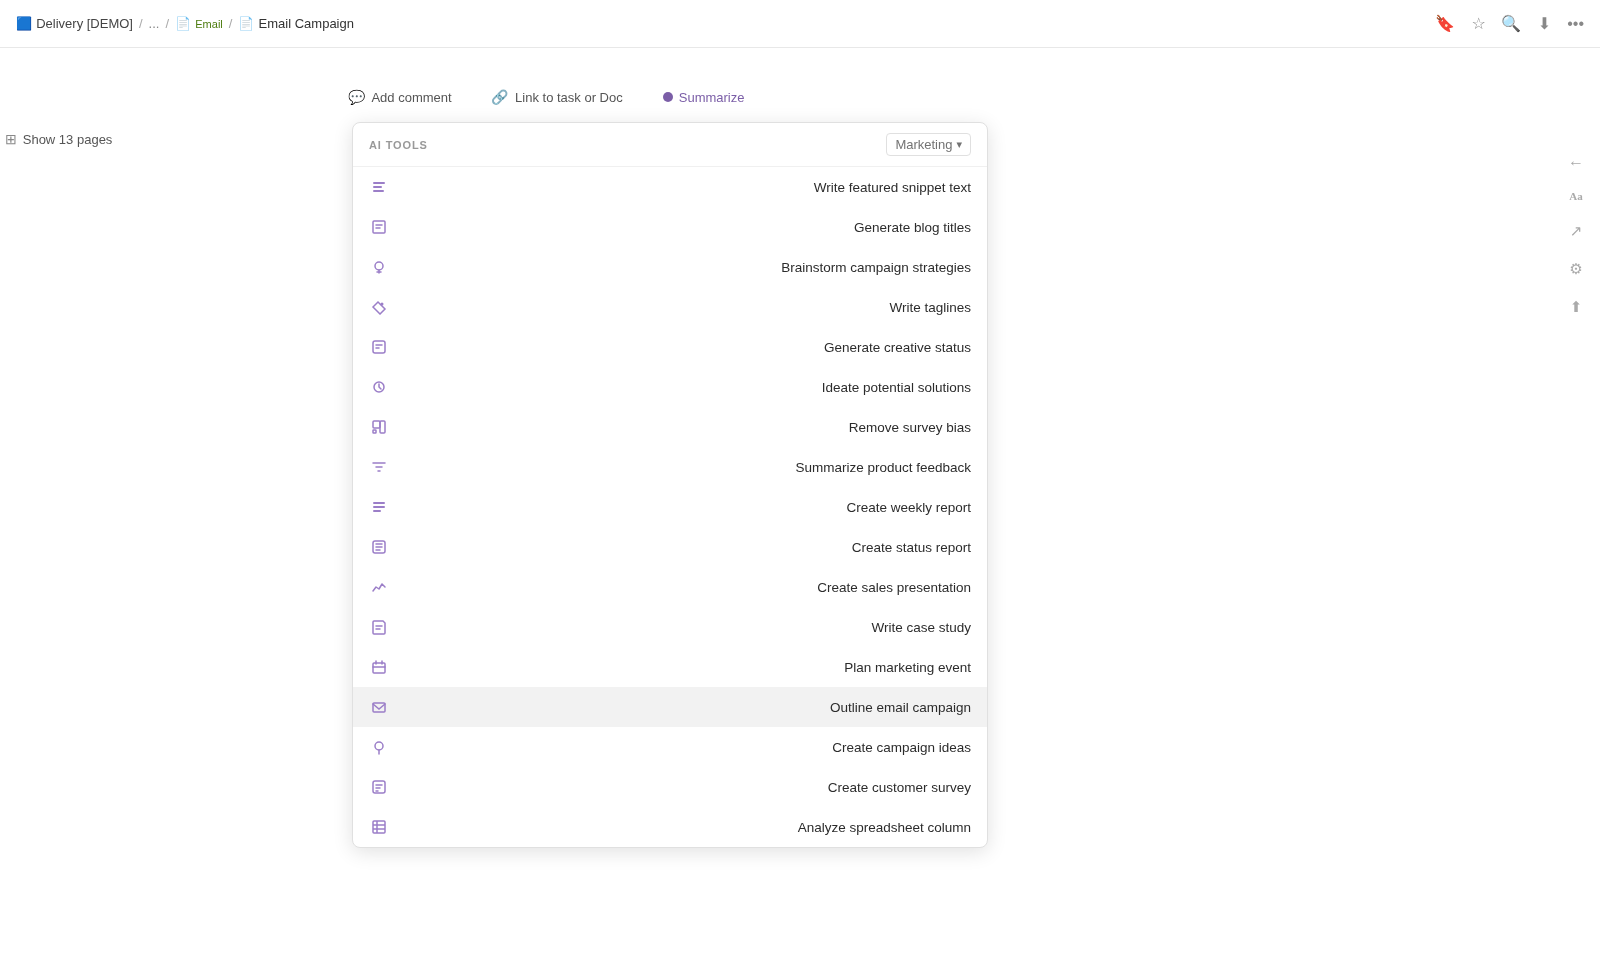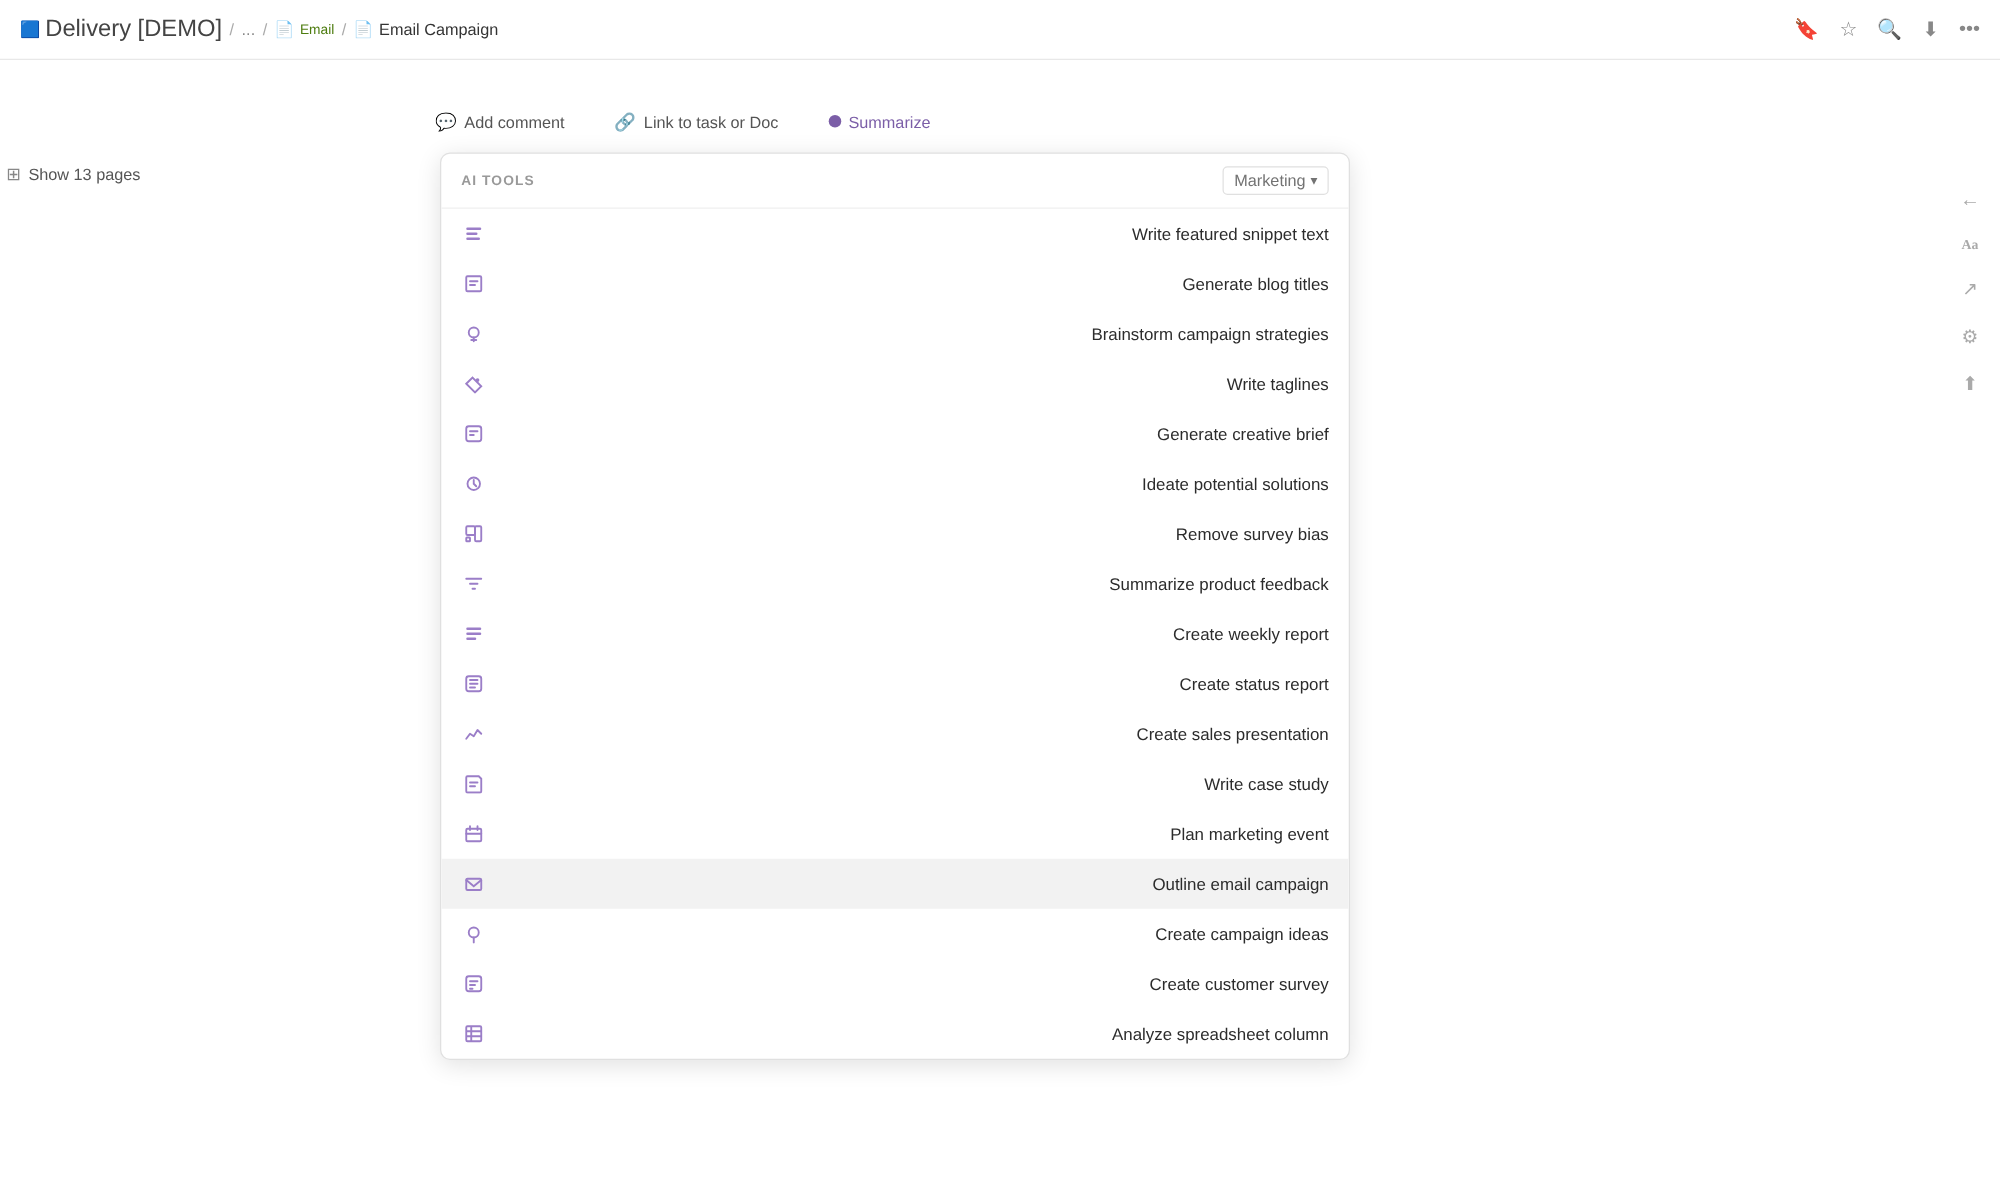--- a/index.html
+++ b/index.html
@@ -111,21 +111,21 @@
       border-radius: 50%;
       background: #7b5ea7;
       display: inline-block;
     }
 
     
     .ai-tools-dropdown {
       position: absolute;
       top: 122px;
       left: 352px;
-      width: 728px;
+      width: 636px;
       background: #fff;
       border: 1px solid #e0e0e0;
       border-radius: 8px;
       box-shadow: 0 4px 20px rgba(0,0,0,0.12);
       z-index: 100;
       overflow: hidden;
     }
 
     .ai-tools-header {
       display: flex;
@@ -187,21 +187,21 @@
       color: #2c2c2c;
     }
   </style>
 </head>
 <body>
 
 <div class="top-bar">
   <div class="breadcrumb">
     <span class="breadcrumb-item">
       <span style="color:#3b82f6;font-size:13px;">🟦</span>
-      <span style="font-size:19px;color:#444;">Delivery [DEMO]</span>
+      <span style="font-size:13px;color:#444;">Delivery [DEMO]</span>
     </span>
     <span class="breadcrumb-sep">/</span>
     <span class="breadcrumb-item">
       <span style="font-size:13px;color:#888;">...</span>
     </span>
     <span class="breadcrumb-sep">/</span>
     <span class="breadcrumb-item">
       <span style="font-size:13px;">📄</span>
       <span style="font-size:11px;color:#4d7c0f;">Email</span>
     </span>
@@ -291,21 +291,21 @@
       <span class="ai-tool-label">Write taglines</span>
     </div>
 
     <div class="ai-tool-item">
       <span class="ai-tool-icon">
         <svg width="16" height="16" viewBox="0 0 16 16" fill="none">
             <rect x="2" y="2" width="12" height="12" rx="2" stroke="#9b7ec8" stroke-width="1.5"></rect>
             <path d="M5 6h6M5 9h3" stroke="#9b7ec8" stroke-width="1.5" stroke-linecap="round"></path>
           </svg>
       </span>
-      <span class="ai-tool-label">Generate creative brief</span>
+      <span class="ai-tool-label">Generate creative status</span>
     </div>
 
     <div class="ai-tool-item">
       <span class="ai-tool-icon">
         <svg width="16" height="16" viewBox="0 0 16 16" fill="none">
             <circle cx="8" cy="8" r="5" stroke="#9b7ec8" stroke-width="1.5"></circle>
             <path d="M8 5v3l2 2" stroke="#9b7ec8" stroke-width="1.5" stroke-linecap="round"></path>
           </svg>
       </span>
       <span class="ai-tool-label">Ideate potential solutions</span>

